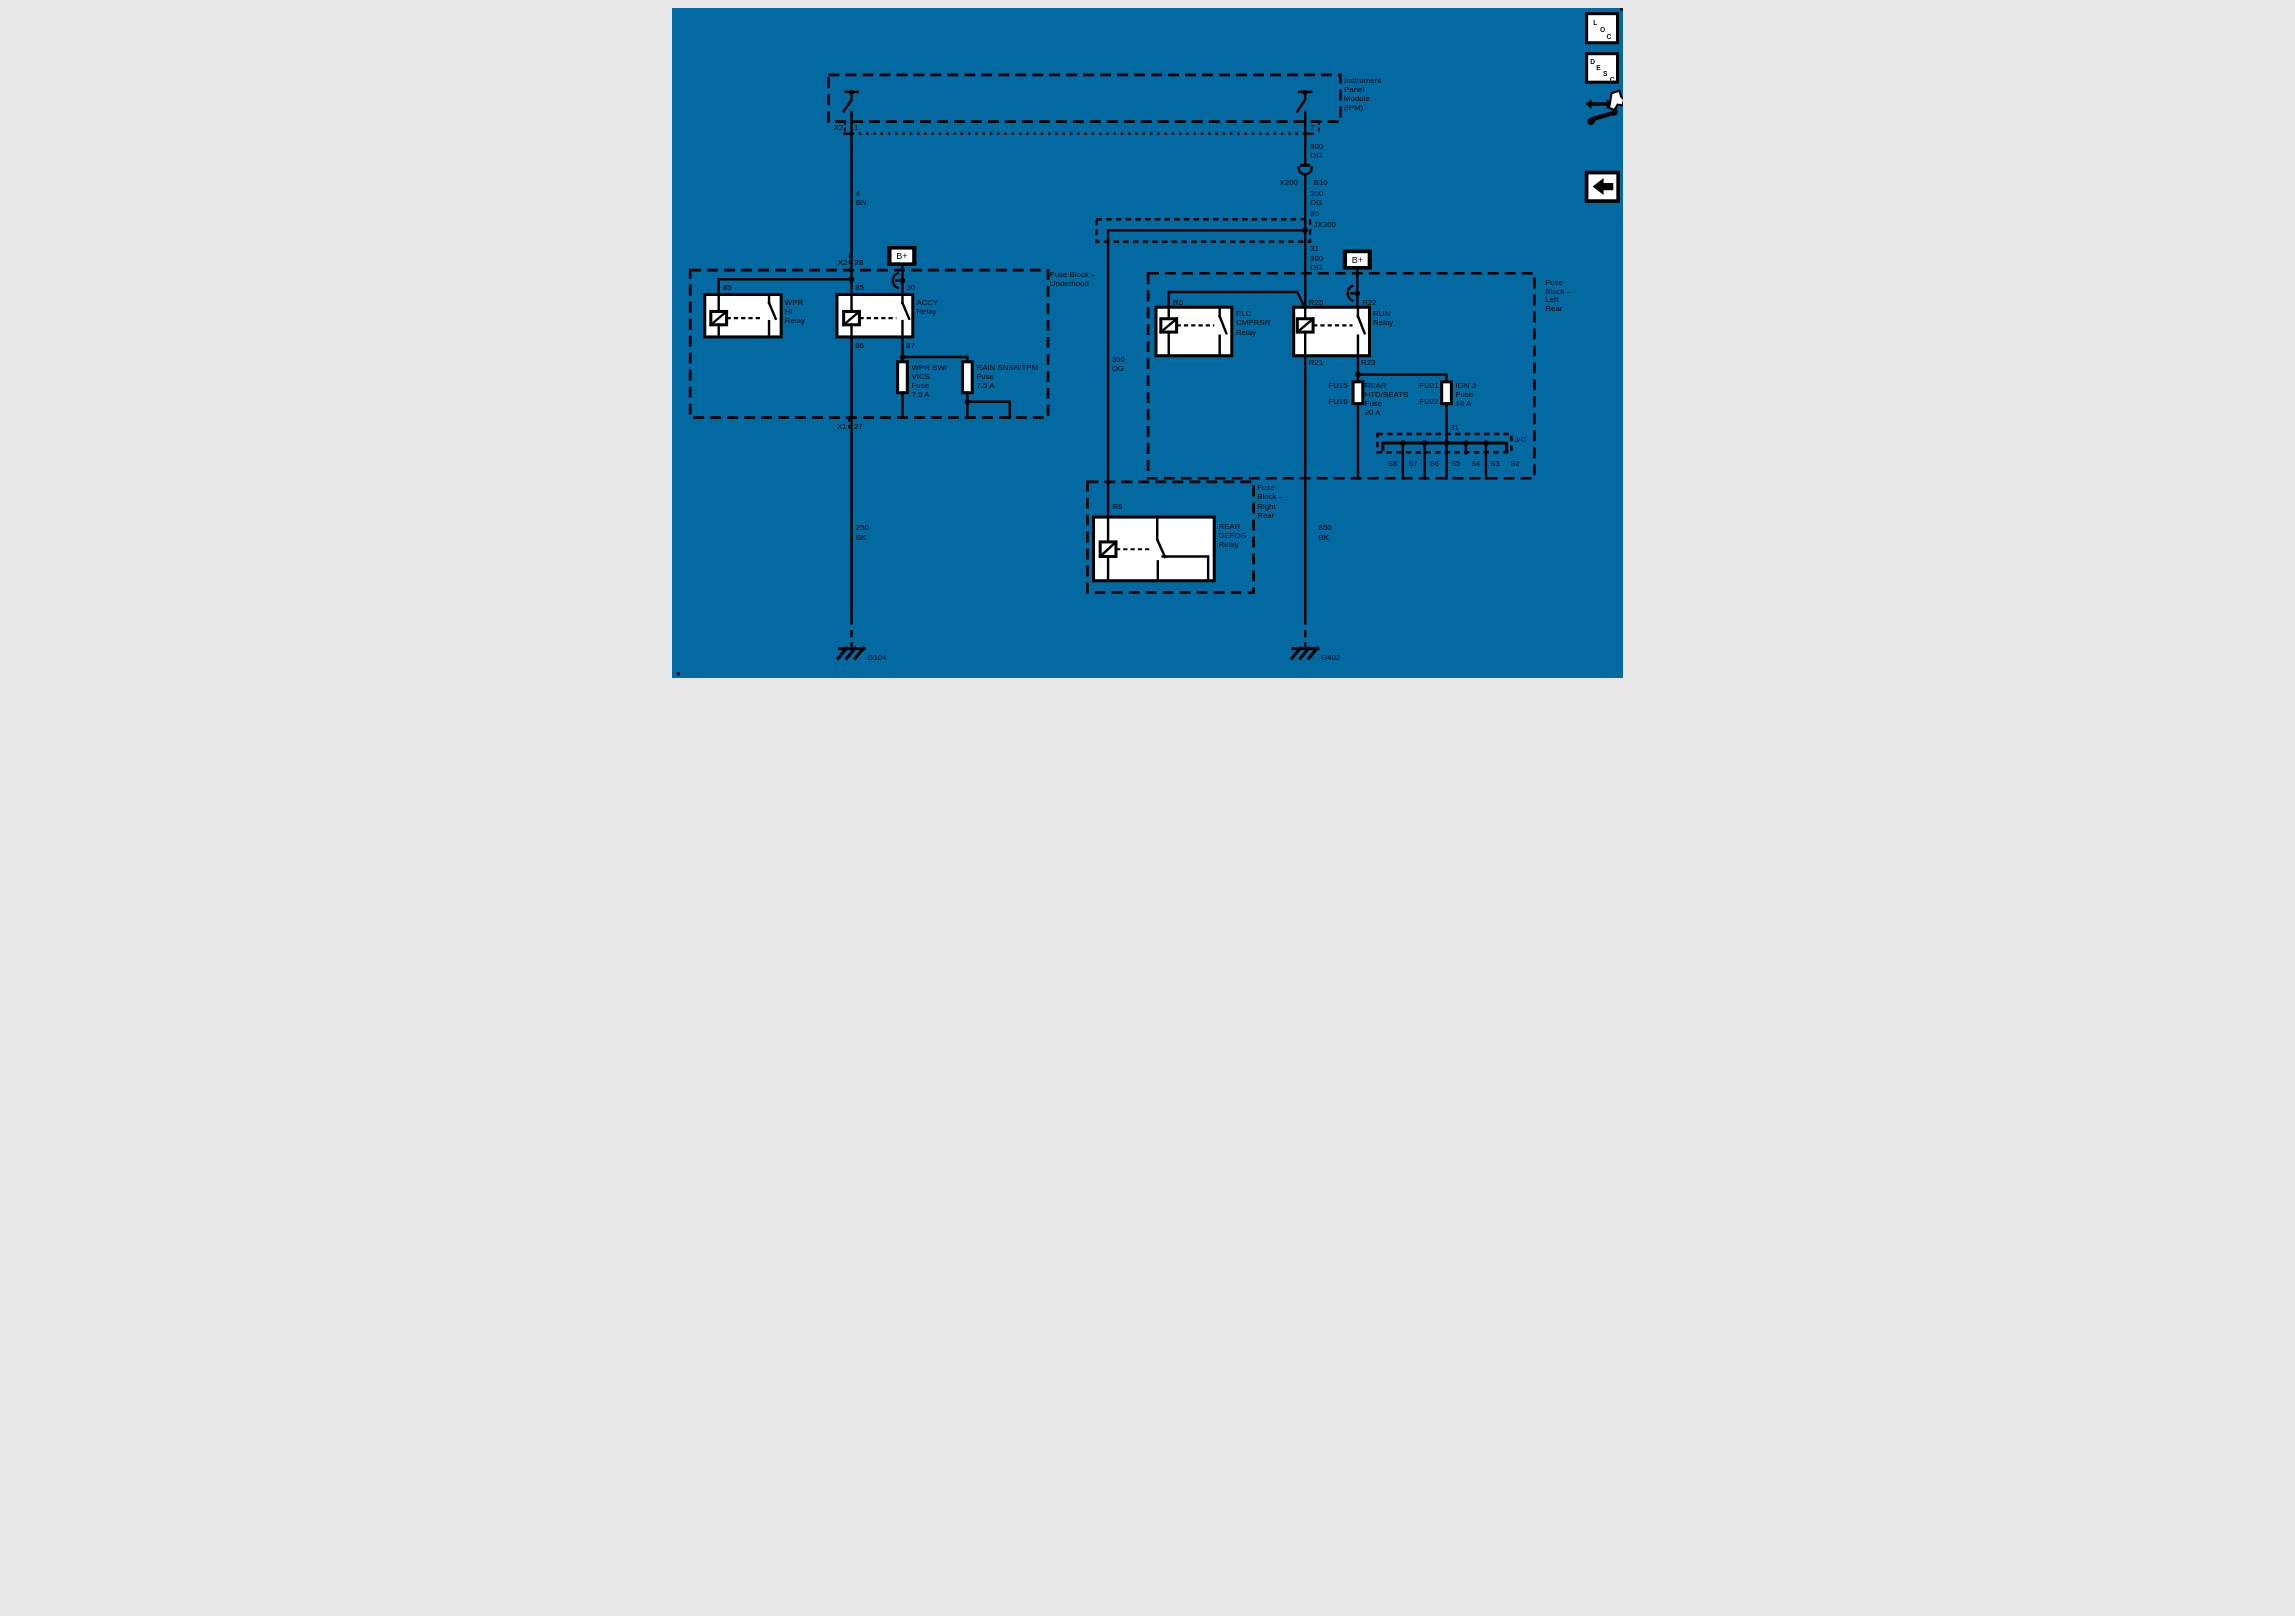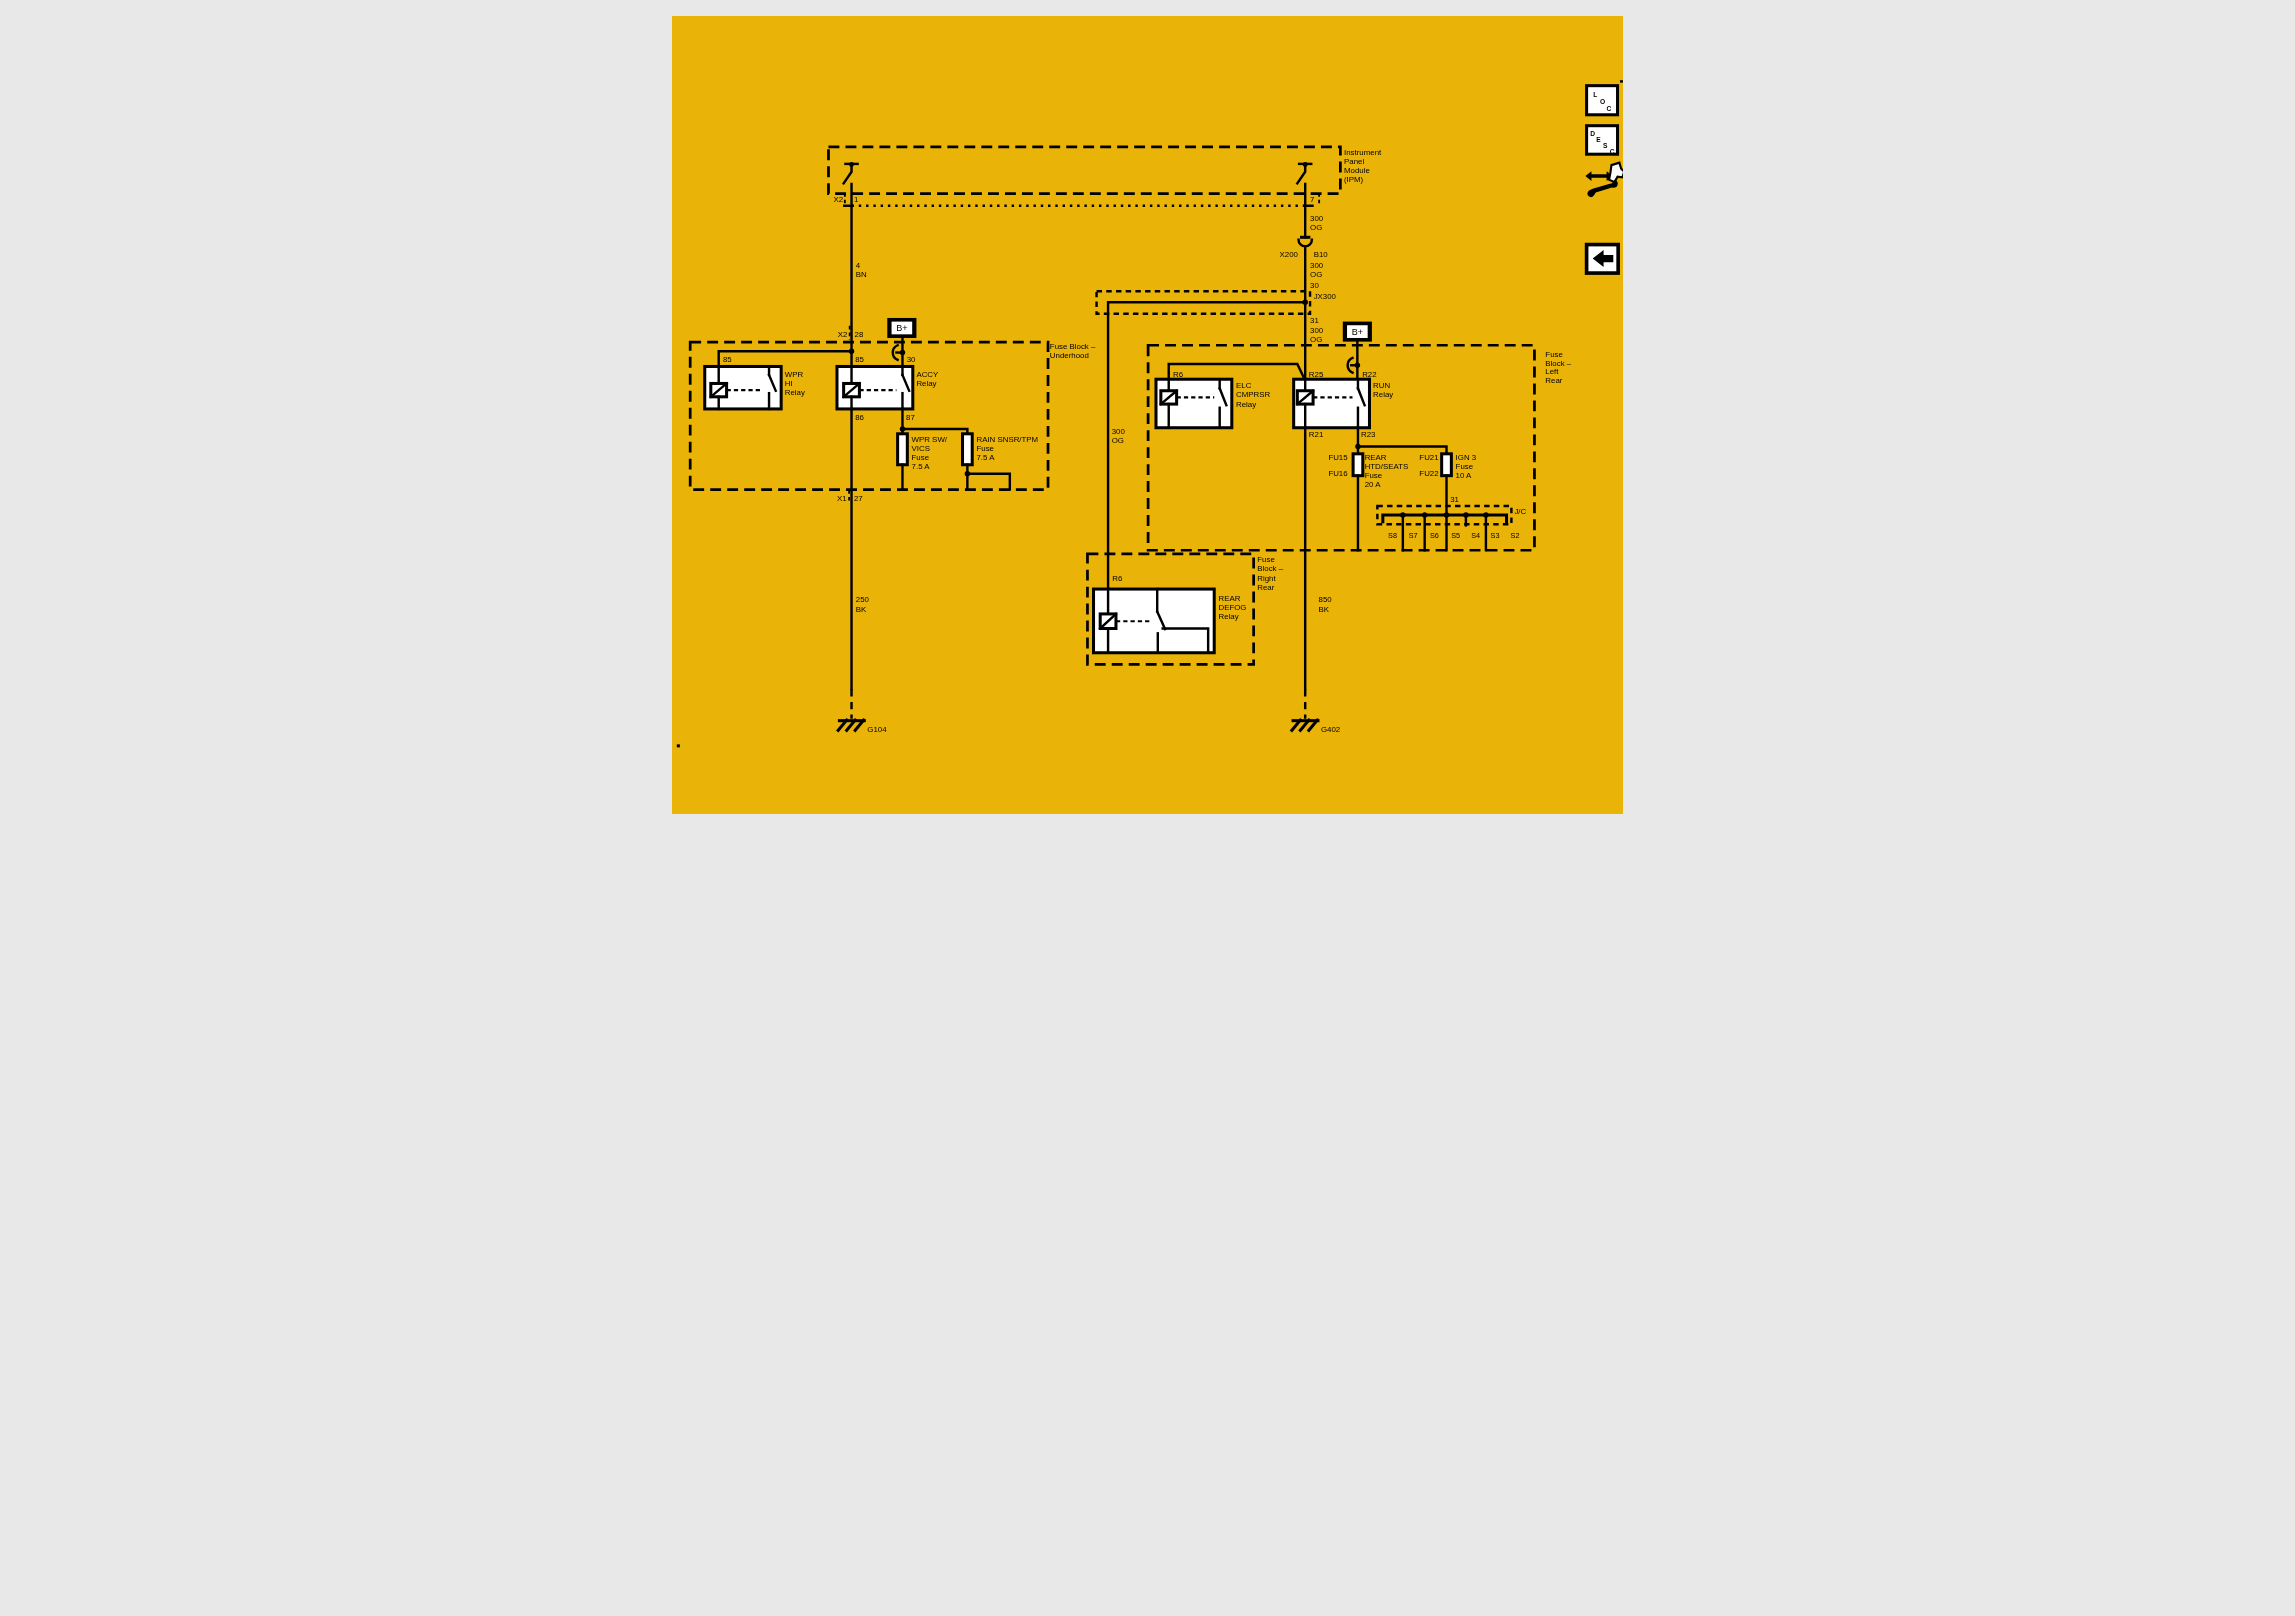--- a/index.html
+++ b/index.html
@@ -1,16 +1,16 @@
 <!DOCTYPE html>
 <html style="font-size:9.7px"><head>
 <meta charset="utf-8">
 <style>
   html,body{margin:0;padding:0;background:#e8e8e8;}
-  #canvas{width:951px;height:798px;background:#eab308;position:relative;margin:16px auto;overflow:hidden;}
+  #canvas{width:951px;height:670px;background:#0369a1;position:relative;margin:8px auto;overflow:hidden;}
   svg{display:block;width:100%;height:100%;}
   .w{stroke:#000;stroke-width:4;fill:none;stroke-linecap:square;}
   .w5{stroke:#000;stroke-width:5;fill:none;stroke-linecap:square;}
   .dashbox{stroke:#000;stroke-width:4.5;fill:none;stroke-dasharray:18 10;}
   .dashsm{stroke:#000;stroke-width:4;fill:none;stroke-dasharray:9 7;}
   .dotstrip{stroke:#000;stroke-width:4;fill:none;stroke-dasharray:4 8;}
   .link{stroke:#000;stroke-width:3.5;fill:none;stroke-dasharray:7 5;}
   .tickd{stroke:#000;stroke-width:3;fill:none;stroke-dasharray:6 5;}
   .gdash{stroke:#000;stroke-width:4;fill:none;stroke-dasharray:12 9;}
   .comp{stroke:#000;stroke-width:5;fill:#fff;}

